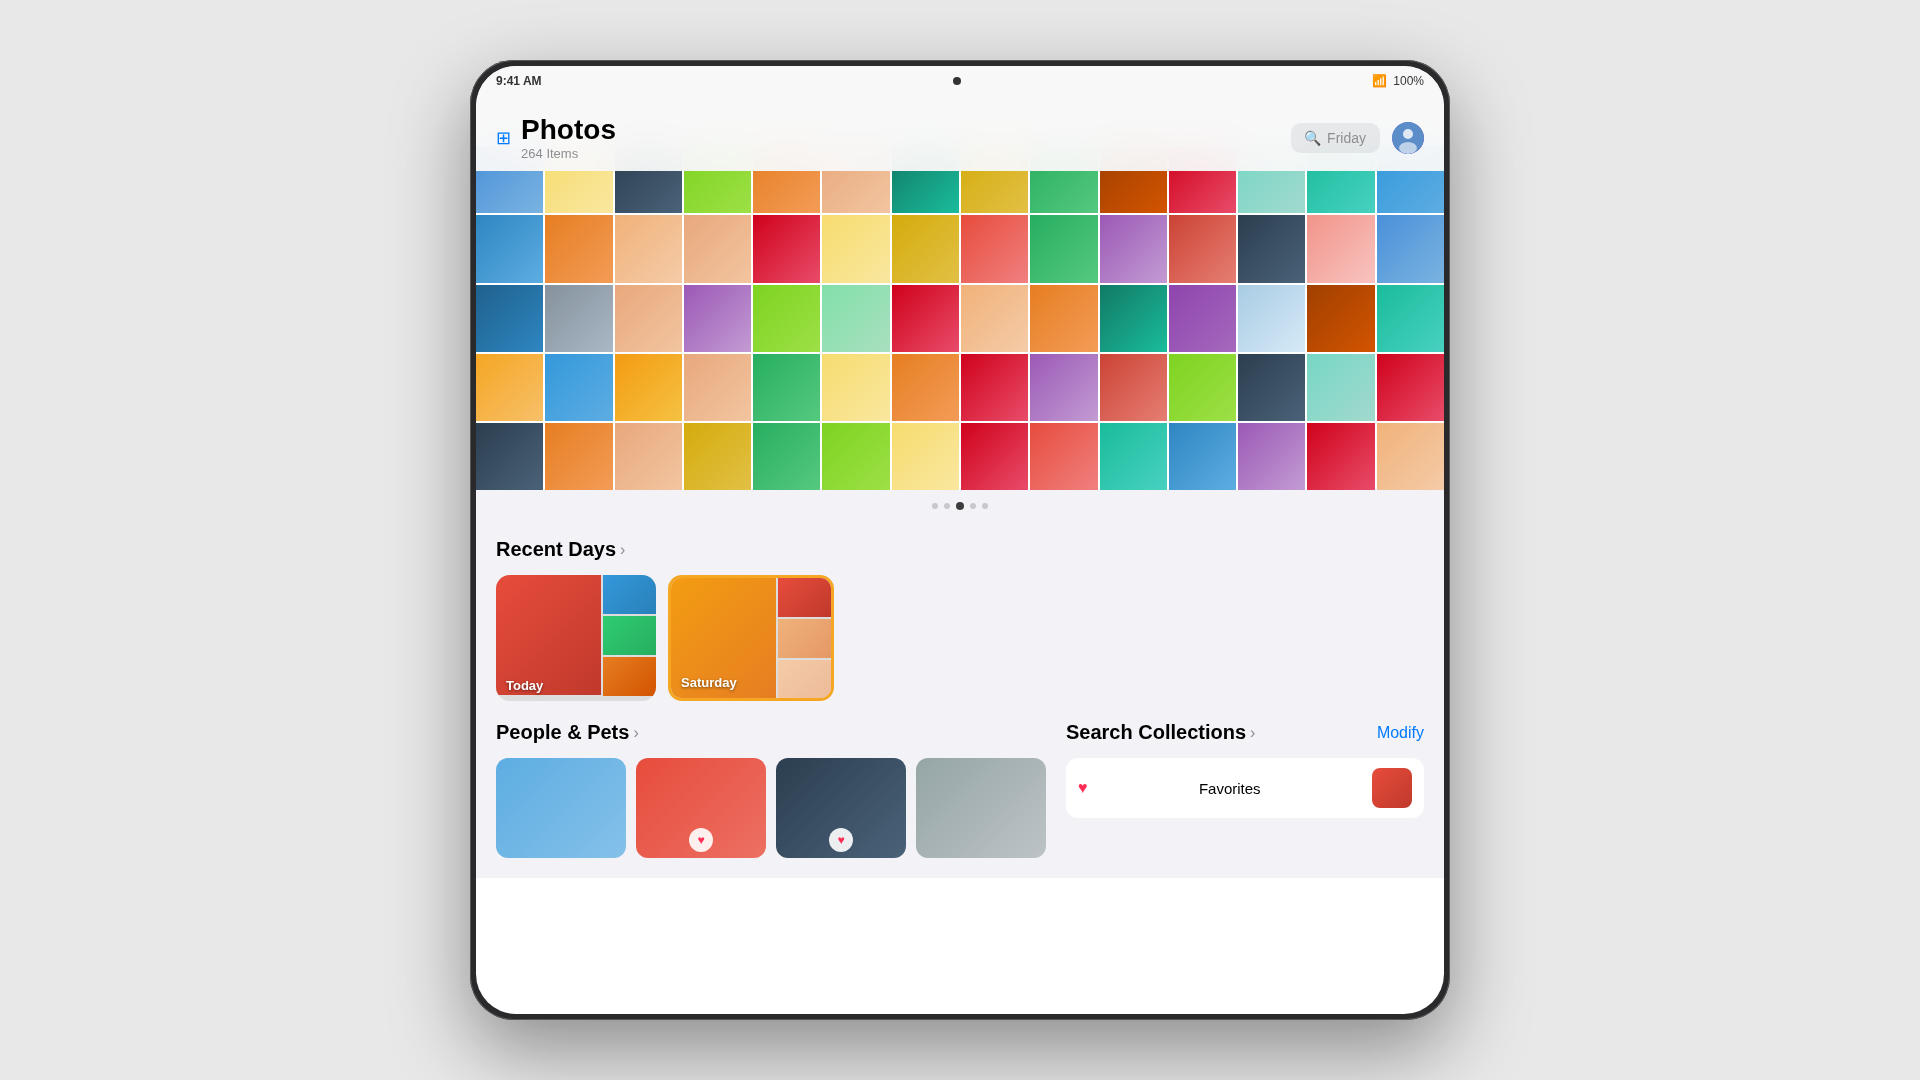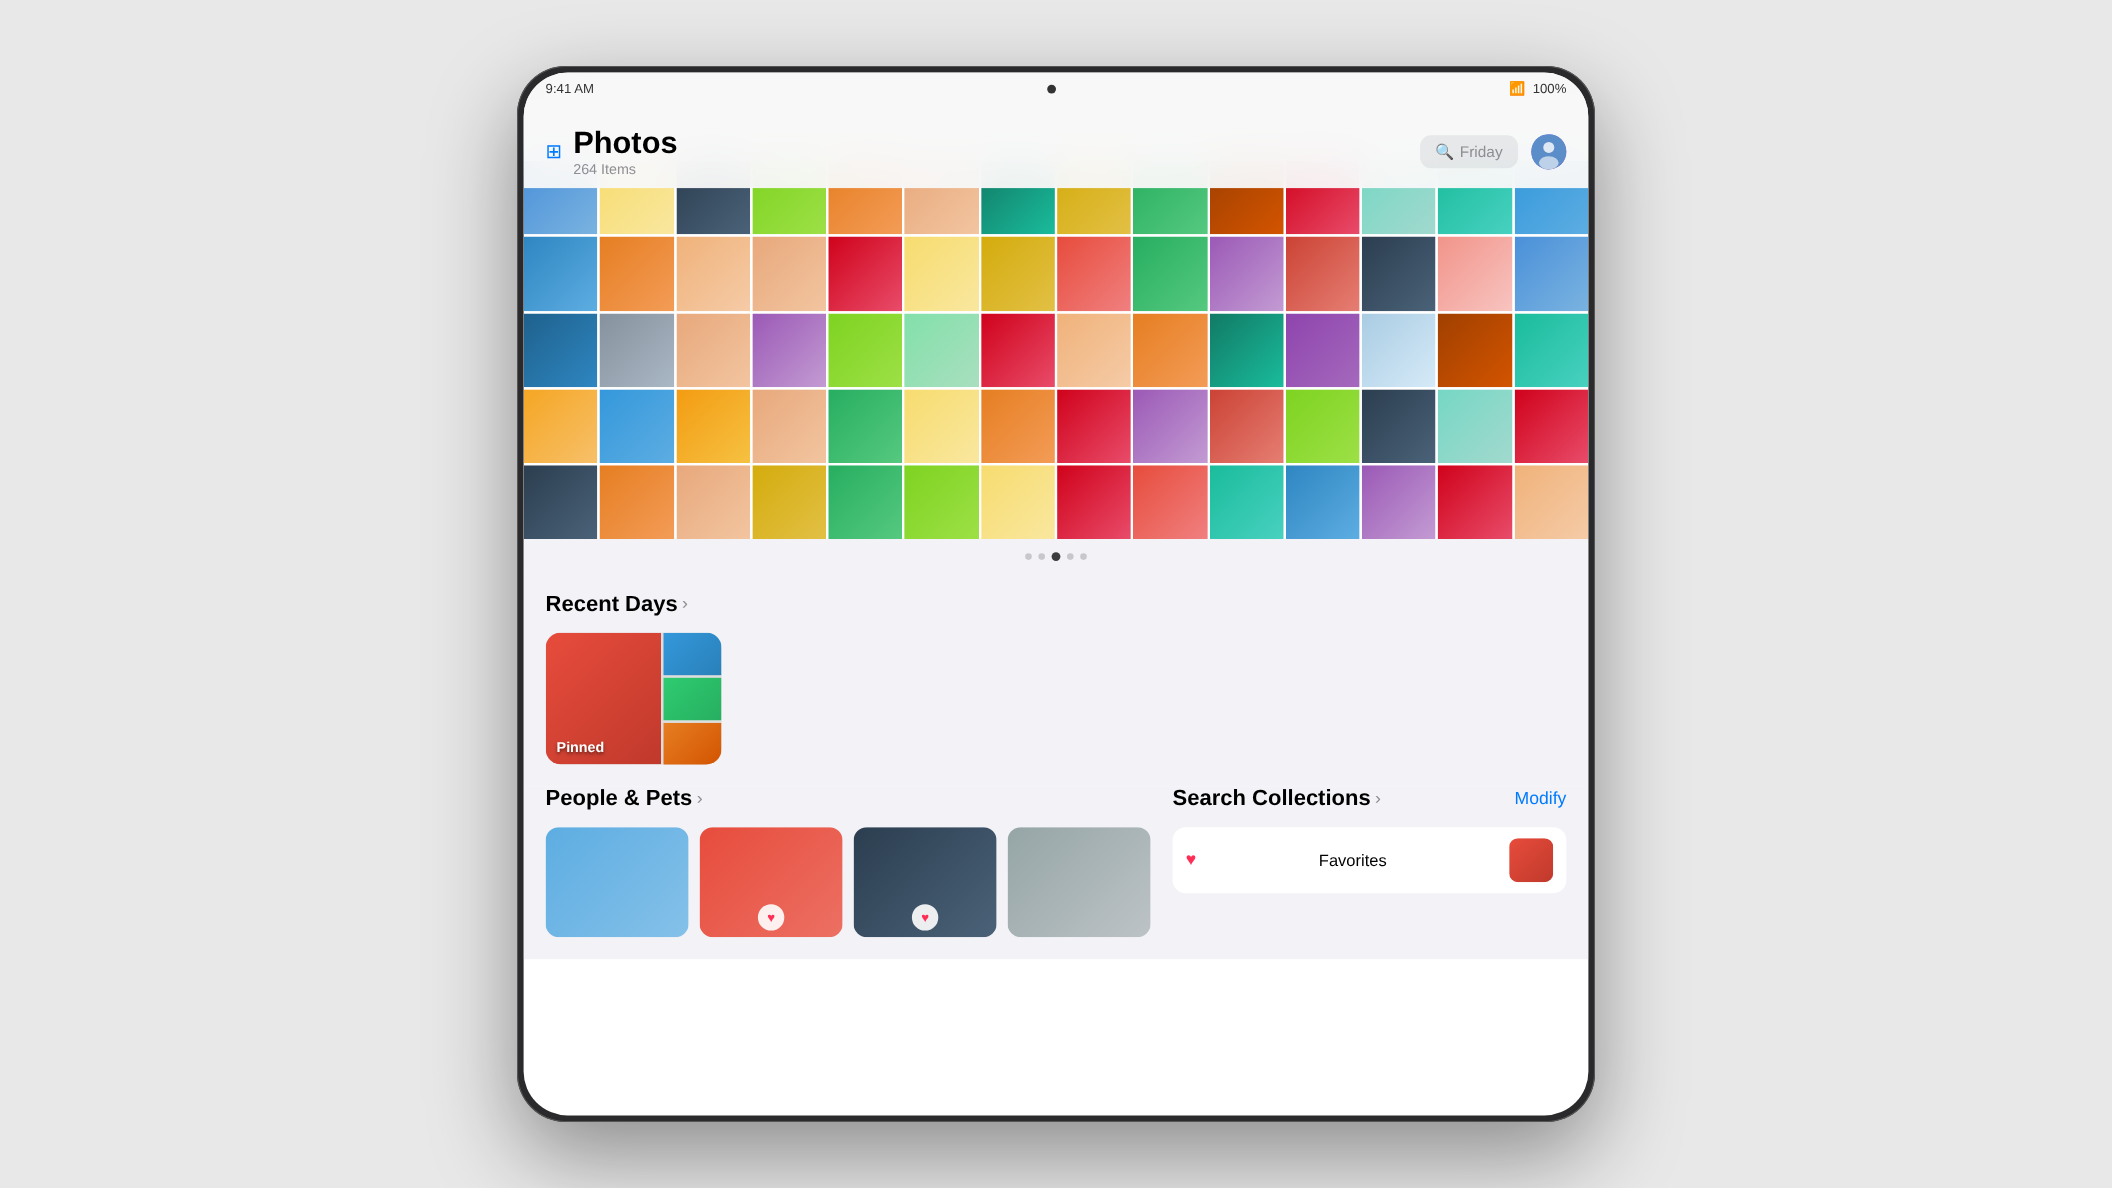--- a/index.html
+++ b/index.html
@@ -44,21 +44,21 @@
       background: transparent;
       position: absolute;
       top: 0;
       left: 0;
       right: 0;
       z-index: 10;
     }
 
     .status-left {
       font-size: 12px;
-      font-weight: 400;
+      font-weight: 700;
       color: #333;
     }
 
     .status-center {
       width: 8px;
       height: 8px;
       background: #333;
       border-radius: 50%;
     }
 
@@ -711,24 +711,43 @@
                     <div class="day-card-photo today-sm1"></div>
                   </div>
                 <div class="day-card-small">
                     <div class="day-card-photo today-sm2"></div>
                   </div>
                 <div class="day-card-small">
                     <div class="day-card-photo today-sm3"></div>
                   </div>
               </div>
             </div>
-            <span class="day-card-label">Pinned</span>
-          </div>
-
-
+            <span class="day-card-label">Today</span>
+          </div>
+
+
+          <div class="day-card" style="border: 3px solid #f5a623;">
+            <div class="day-card-main">
+              <div class="day-card-large">
+                  <div class="day-card-photo sat-large"></div>
+                </div>
+              <div class="day-card-small-col">
+                <div class="day-card-small">
+                    <div class="day-card-photo sat-sm1"></div>
+                  </div>
+                <div class="day-card-small">
+                    <div class="day-card-photo sat-sm2"></div>
+                  </div>
+                <div class="day-card-small">
+                    <div class="day-card-photo sat-sm3"></div>
+                  </div>
+              </div>
+            </div>
+            <span class="day-card-label">Saturday</span>
+          </div>
 
 
 
         </div>
       </div>
 
       <div style="display:flex; gap:20px; padding:0 20px 20px; background:#f2f2f7;">
 
         <div style="flex:1;">
           <div class="section-header">

